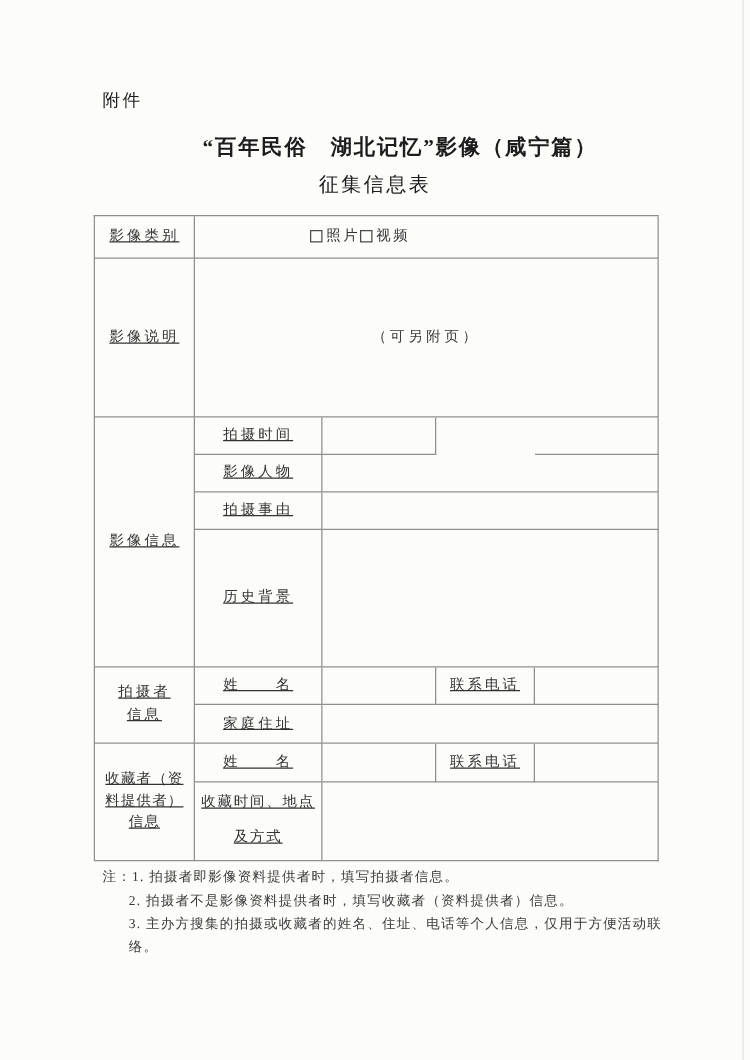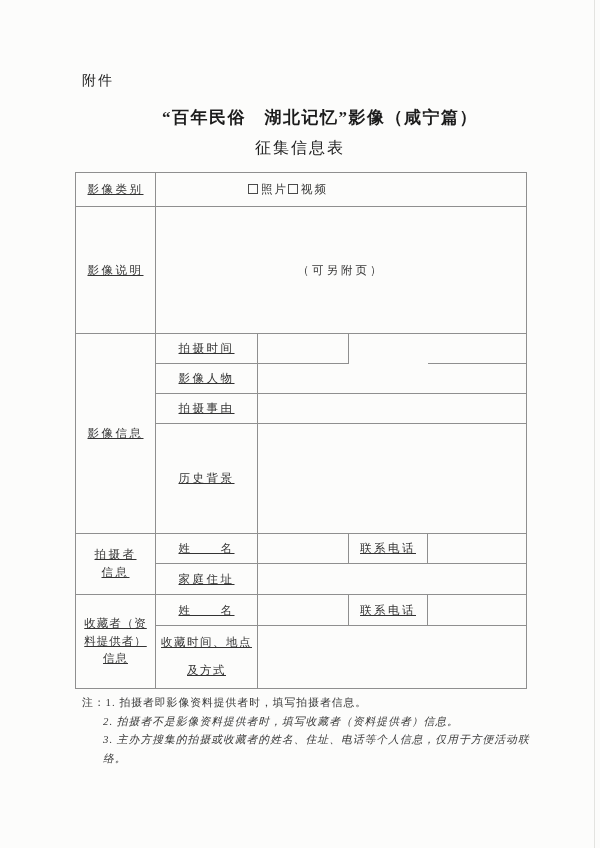--- a/index.html
+++ b/index.html
@@ -98,21 +98,21 @@
   .hint { letter-spacing: 3px; color: #3a3a3a; }
   .notes {
     position: absolute;
     left: 82px; top: 693px;
     width: 460px;
     font-size: 10.8px;
     line-height: 18.5px;
     letter-spacing: 1px;
     color: #3a3a3a;
   }
-  .note-indent { padding-left: 21px; font-style: italic; }
+  .note-indent { padding-left: 21px; }
 </style>
 </head>
 <body>
 
 <div class="page">
   <div class="scan-edge"></div>
 
   <div class="attachment">附件</div>
   <div class="title1">“百年民俗　湖北记忆”影像（咸宁篇）</div>
   <div class="title2">征集信息表</div>

